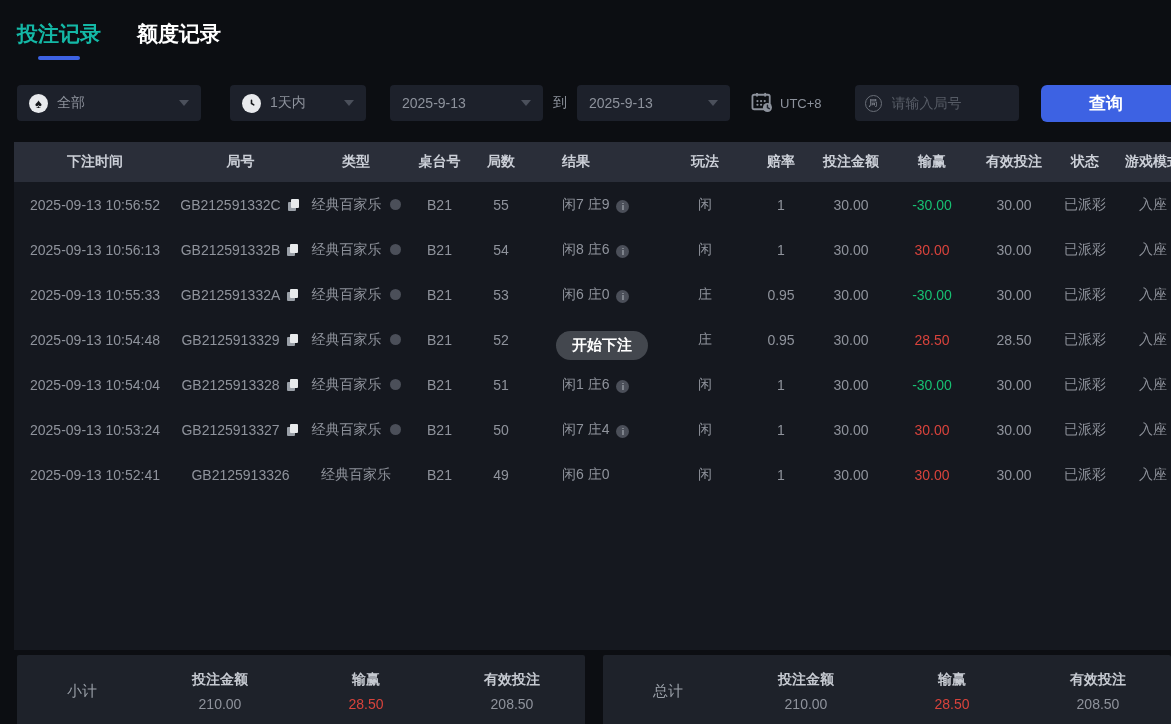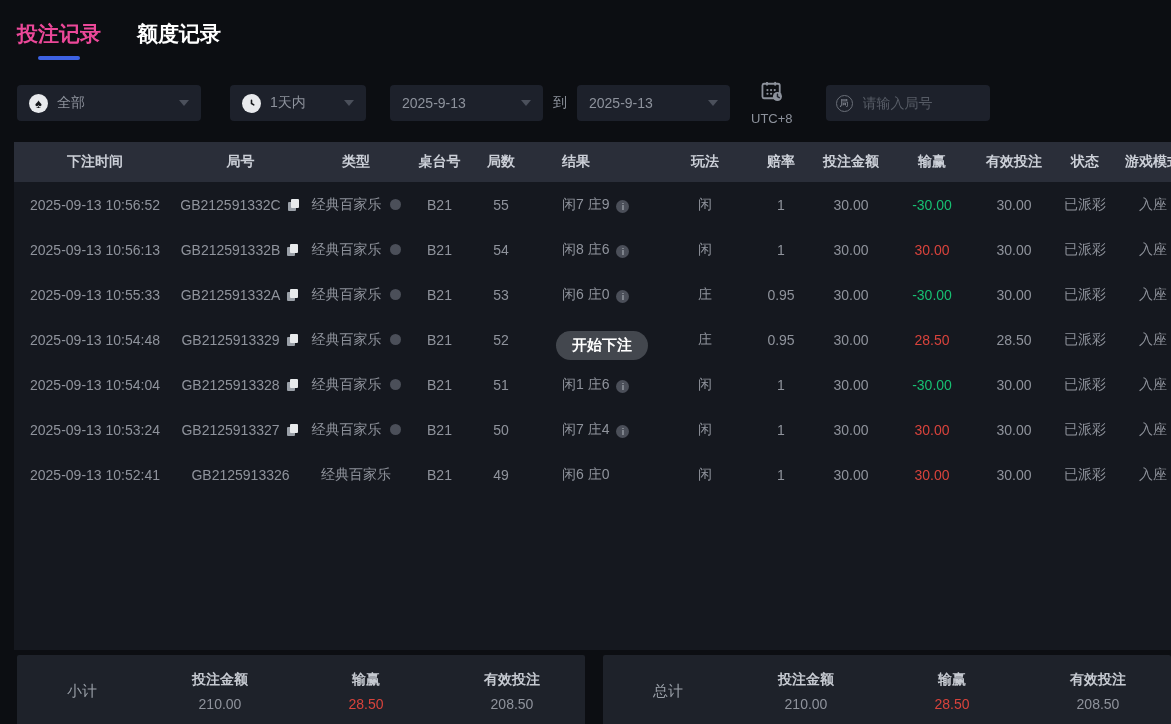--- a/index.html
+++ b/index.html
@@ -17,39 +17,39 @@
   *{box-sizing:border-box;}
   html,body{margin:0;padding:0;}
   body{
     width:1171px;height:724px;overflow:hidden;position:relative;
     background:var(--page-bg);
     font-family:"Liberation Sans","DejaVu Sans",sans-serif;
   }
   
   .tabs{display:flex;gap:36px;padding:20px 0 0 17px;}
   .tab{font-size:21px;font-weight:700;color:#ffffff;position:relative;padding-bottom:12px;cursor:pointer;}
-  .tab.active{color:#ec4899;}
+  .tab.active{color:#14b8a6;}
   .tab.active .tab-underline{
     position:absolute;left:50%;transform:translateX(-50%);bottom:0;
     width:42px;height:4px;border-radius:2px;background:var(--accent);
   }
   
   .filters{display:flex;align-items:center;margin:25px 0 0 17px;height:36px;padding-right:0;}
   .ctl{height:36px;background:var(--ctl-bg);border-radius:4px;display:flex;align-items:center;
        padding:0 12px;color:#8d929c;font-size:14px;cursor:pointer;}
   .caret{margin-left:auto;width:0;height:0;border-left:5px solid transparent;
          border-right:5px solid transparent;border-top:6px solid #4b505b;}
   .circle-icon{width:19px;height:19px;border-radius:50%;background:#e8eaed;color:#14161a;
         display:flex;align-items:center;justify-content:center;font-size:13px;margin-right:9px;flex:0 0 19px;}
   .f-g1{width:184px;}
   .f-g2{margin-left:29px;width:136px;}
   .f-d1{margin-left:24px;width:153px;}
   .to-label{margin-left:10px;color:#8d929c;font-size:14px;}
   .f-d2{margin-left:10px;width:153px;}
-  .tz{display:flex;align-items:center;margin-left:21px;color:#8d929c;font-size:13px;gap:7px;flex-direction:column;}
+  .tz{display:flex;align-items:center;margin-left:21px;color:#8d929c;font-size:13px;gap:7px;}
   .round-box{margin-left:33px;width:164px;height:36px;background:var(--ctl-bg);border-radius:4px;
         display:flex;align-items:center;padding:0 10px;}
   .round-badge{width:17px;height:17px;border-radius:50%;border:1px solid #6a6f78;color:#8d929c;
         font-size:9px;display:flex;align-items:center;justify-content:center;margin-right:8px;flex:0 0 17px;}
   .round-box input{background:transparent;border:none;outline:none;color:#86efac;font-size:14px;width:110px;}
   .round-box input::placeholder{color:#575c66;}
   .query-btn{margin-left:auto;width:130px;height:37px;background:var(--accent);color:#fff;
         font-size:17px;font-weight:700;border:none;border-radius:6px 0 0 6px;cursor:pointer;
         font-family:inherit;}
   
@@ -132,20 +132,21 @@
         <circle cx="18" cy="17" r="5" fill="#8d929c"></circle>
         <path d="M18 14.5v2.7l2 1.2" stroke="#1d212b" stroke-width="1.6" fill="none" stroke-linecap="round"></path>
       </svg>
     </span>
     <span>UTC+8</span>
   </div>
   <div class="round-box">
     <span class="round-badge">局</span>
     <input type="text" placeholder="请输入局号" style="">
   </div>
+  <button class="query-btn">查询</button>
 </div>
 
 <div class="table-wrap">
   <table>
     <colgroup>
         <col style="width: 162px;">
         <col style="width: 129px;">
         <col style="width: 102px;">
         <col style="width: 65px;">
         <col style="width: 58px;">

